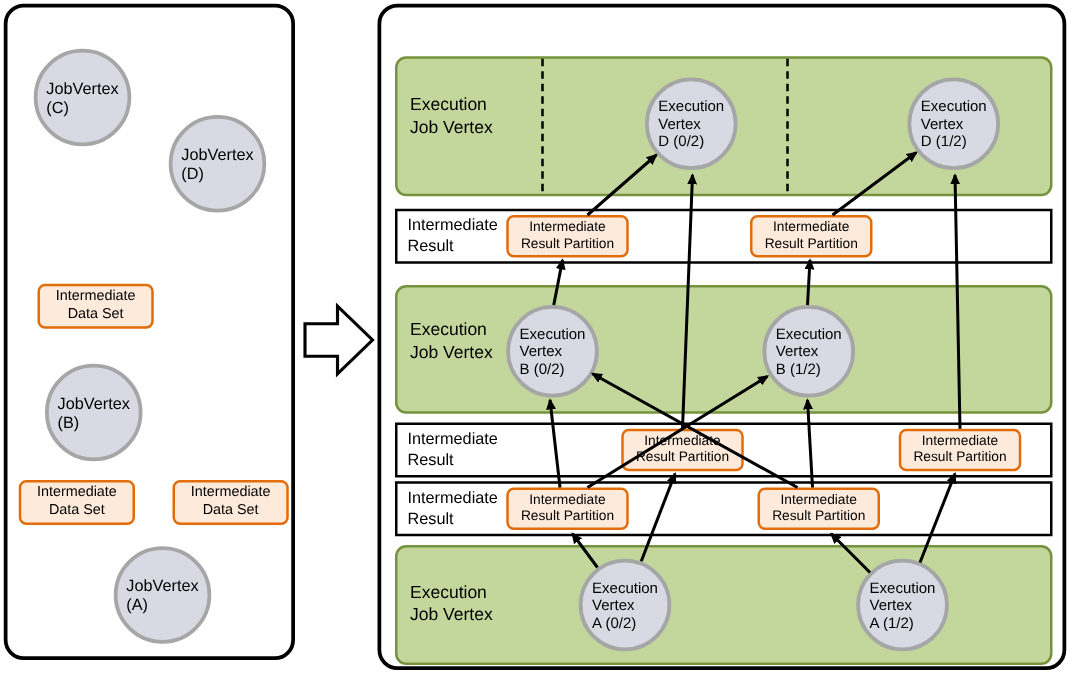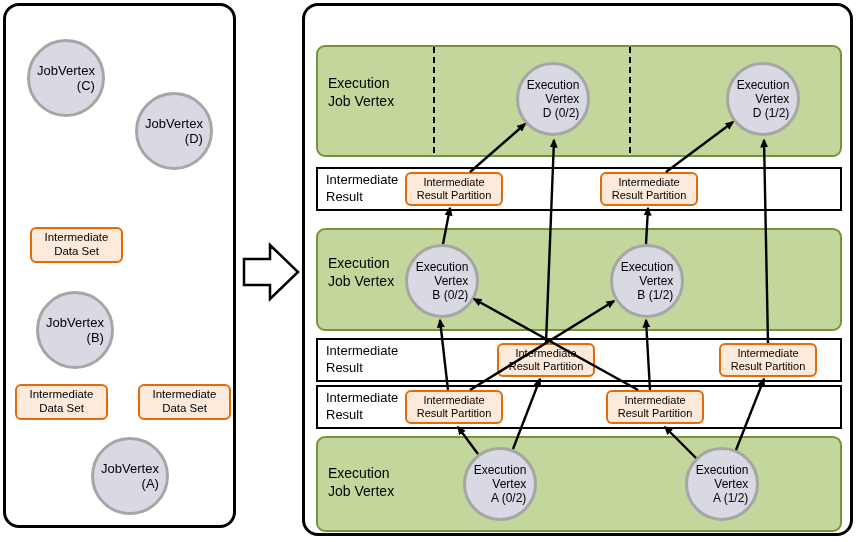--- a/index.html
+++ b/index.html
@@ -6,21 +6,21 @@
   .canvas{
     position:relative;width:860px;height:542px;background:#ffffff;overflow:hidden;
     font-family:"Liberation Sans","DejaVu Sans",sans-serif;color:#000;
   }
   .panel{position:absolute;background:#fff;border:3px solid #000;border-radius:16px;box-sizing:border-box;}
   .greenbox{position:absolute;background:var(--green-fill,#c3d69b);border:2px solid var(--green-border,#76923c);border-radius:9px;box-sizing:border-box;}
   .strip{position:absolute;background:#fff;border:2px solid #000;box-sizing:border-box;}
   .circle{
     position:absolute;border-radius:50%;background:var(--circle-fill,#d9d9e3);
     border:3px solid var(--circle-border,#a6a6a6);box-sizing:border-box;
-    display:flex;align-items:center;justify-content:center;text-align:right;
+    display:flex;align-items:center;justify-content:center;text-align:left;
     white-space:pre-line;line-height:1.18;
   }
   .jv{width:78px;height:78px;font-size:13px;}
   .ev{width:74px;height:74px;font-size:12px;}
   .obox{
     position:absolute;background:var(--partition-fill,#fdeada);
     border:2px solid var(--partition-border,#e36c0a);border-radius:6px;box-sizing:border-box;
     display:flex;align-items:center;justify-content:center;text-align:center;
     white-space:pre-line;line-height:1.2;
   }

